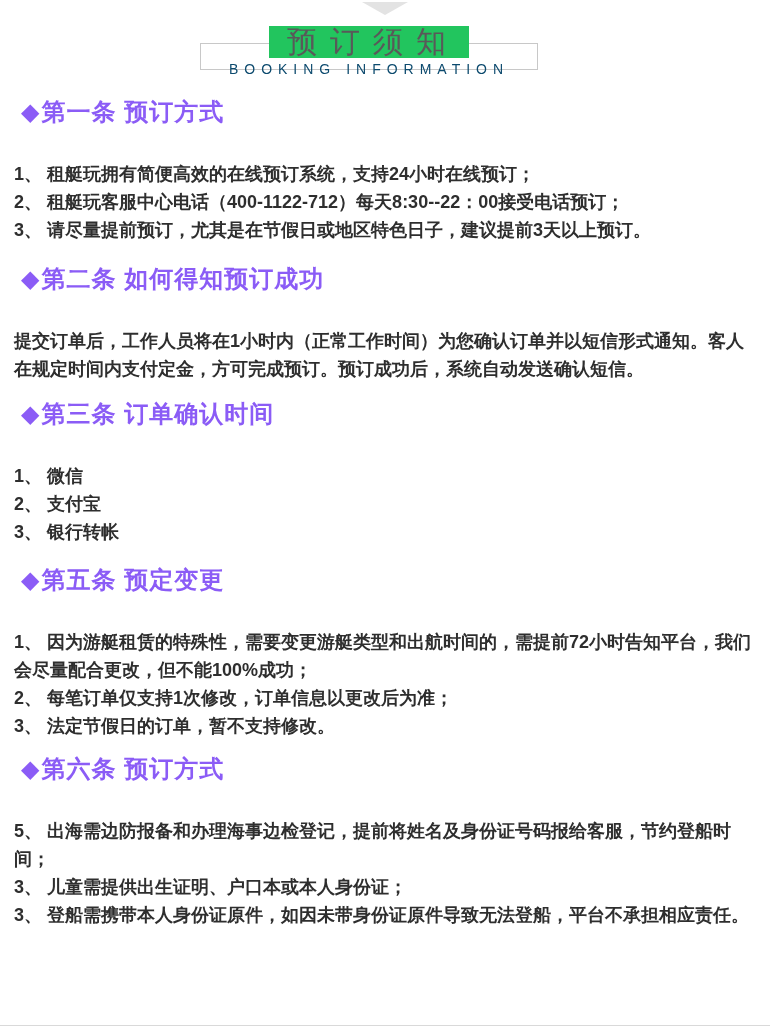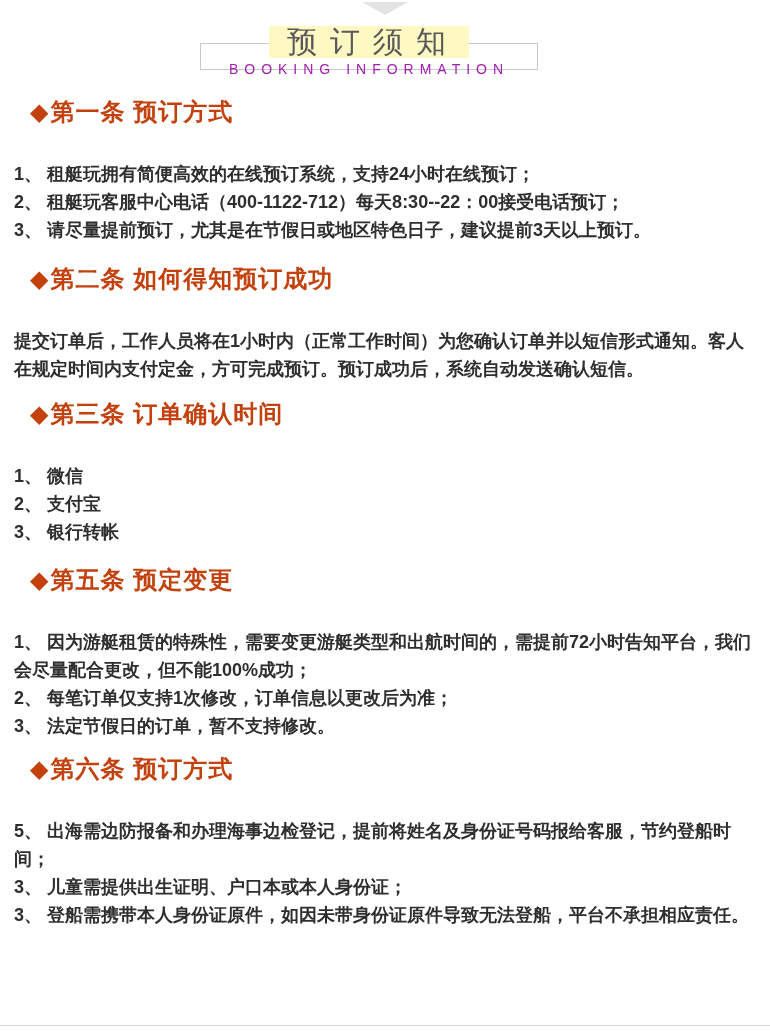--- a/index.html
+++ b/index.html
@@ -29,50 +29,50 @@
     position: absolute;
     top: 43px; left: 200px;
     width: 338px; height: 27px;
     border: 1px solid #c8c8c8;
   }
   .page-title {
     position: absolute;
     top: -18px; left: 50%;
     transform: translateX(-50%);
     margin: 0;
-    background: #fef9c3;
+    background: #22c55e;
     padding: 0 10px 0 18px;
     font-size: 30px;
     line-height: 32px;
     font-weight: 400;
     color: #595959;
     letter-spacing: 13px;
     text-indent: 0;
     white-space: nowrap;
   }
   .page-subtitle {
     position: absolute;
     bottom: -8px; left: 50%;
     transform: translateX(-50%);
     font-size: 14px;
     line-height: 15px;
     font-weight: 500;
-    color: #a21caf;
+    color: #0c4a6e;
     letter-spacing: 6px;
     white-space: nowrap;
   }
 
   
   .content { padding: 0 14px; }
   .sec-title {
-    margin: 16px;
+    margin: 7px;
     font-size: 24px;
     line-height: 30px;
     font-weight: 700;
-    color: #c2410c;
+    color: #8b5cf6;
     letter-spacing: 1px;
   }
   .diamond { margin-right: 1px; }
   .sec-body {
     margin-top: 33px;
     font-size: 18px;
     line-height: 28px;
     font-weight: 600;
     color: #2e2e2e;
   }

